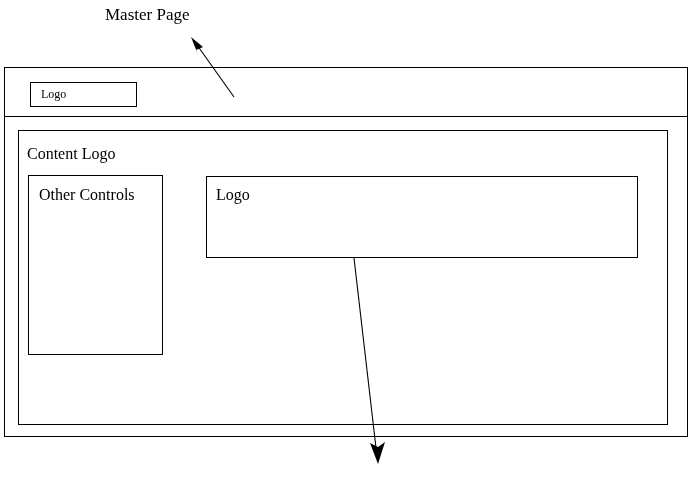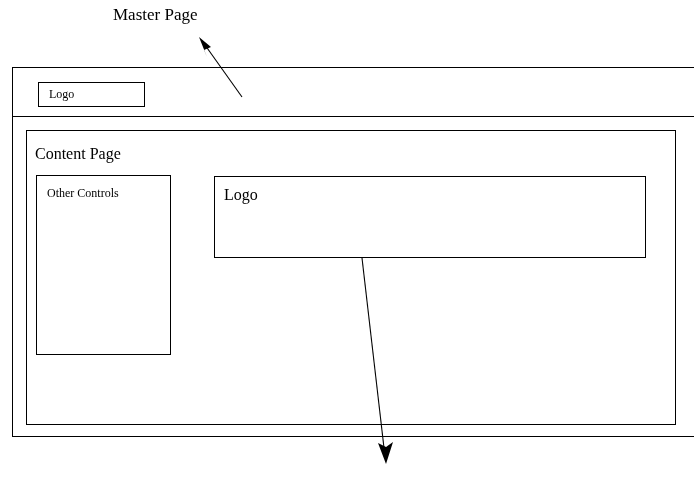--- a/index.html
+++ b/index.html
@@ -13,21 +13,21 @@
     height: 504px;
     position: relative;
     overflow: hidden;
     font-family: "Liberation Serif", "DejaVu Serif", serif;
     color: #000000;
     -webkit-font-smoothing: none;
   }
 
   #canvas {
     position: absolute;
-    left: 8px;
+    left: 0;
     top: 0;
     width: 596px;
     height: 504px;
     border-radius: 27px;
   }
 
   
   .box {
     position: absolute;
     box-sizing: border-box;
@@ -83,21 +83,21 @@
   }
   .other-controls-box {
     left: 28px;
     top: 175px;
     width: 135px;
     height: 180px;
   }
   .other-controls-text {
     left: 39px;
     top: 187px;
-    font-size: 12px;
+    font-size: 16px;
   }
   .grid-box {
     left: 206px;
     top: 176px;
     width: 432px;
     height: 82px;
   }
   .grid-text {
     left: 216px;
     top: 187px;
@@ -141,21 +141,21 @@
   <div class="label master-page-label">Master Page</div>
 
   <div class="box master-page-box"></div>
 
   <div class="hline master-header-divider"></div>
 
   <div class="box logo-box"></div>
   <div class="label logo-text">Logo</div>
 
   <div class="box content-page-box"></div>
-  <div class="label content-page-text">Content Page</div>
+  <div class="label content-page-text">Content Logo</div>
 
   <div class="box other-controls-box"></div>
   <div class="label other-controls-text">Other Controls</div>
 
   <div class="box grid-box"></div>
   <div class="label grid-text">Logo</div>
 
 
   <svg class="arrow-layer" viewBox="0 0 694 504" width="694" height="504">
 

